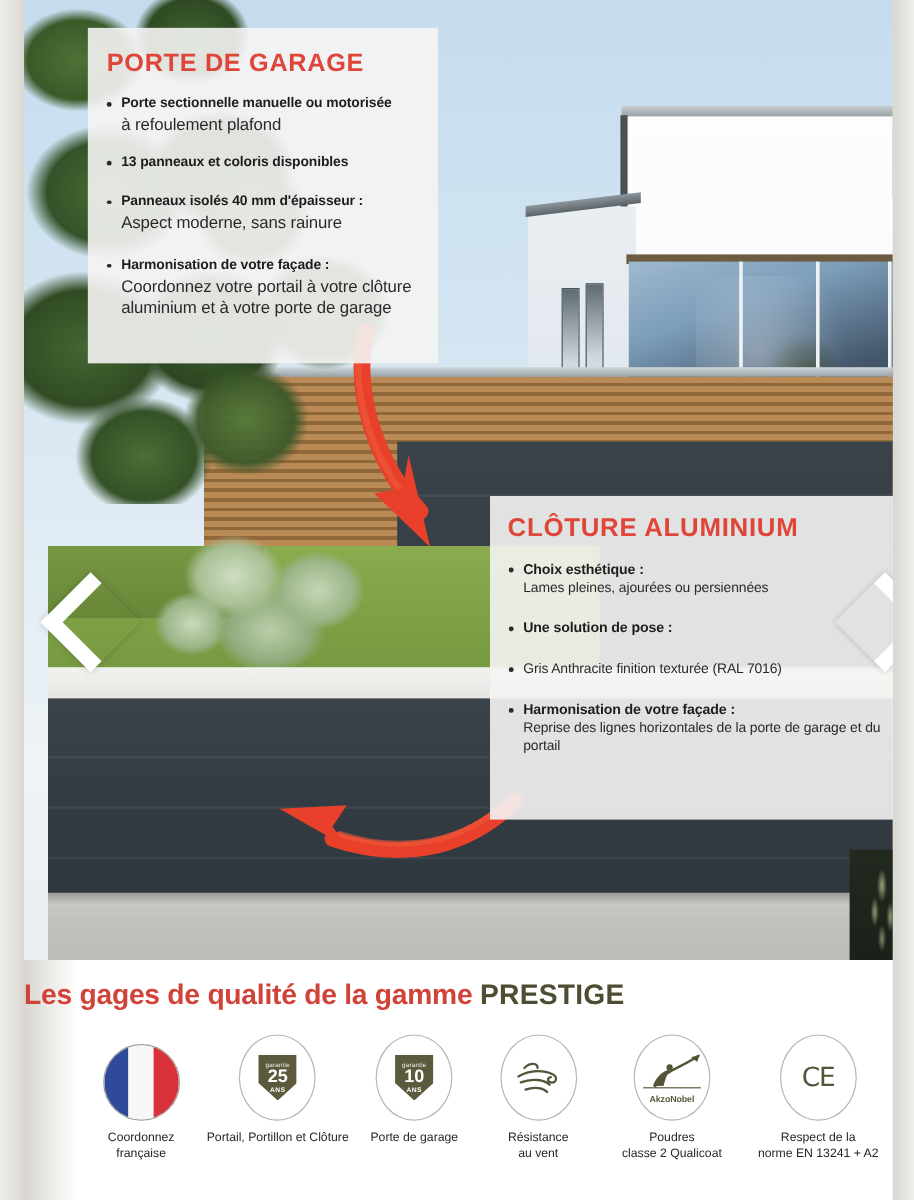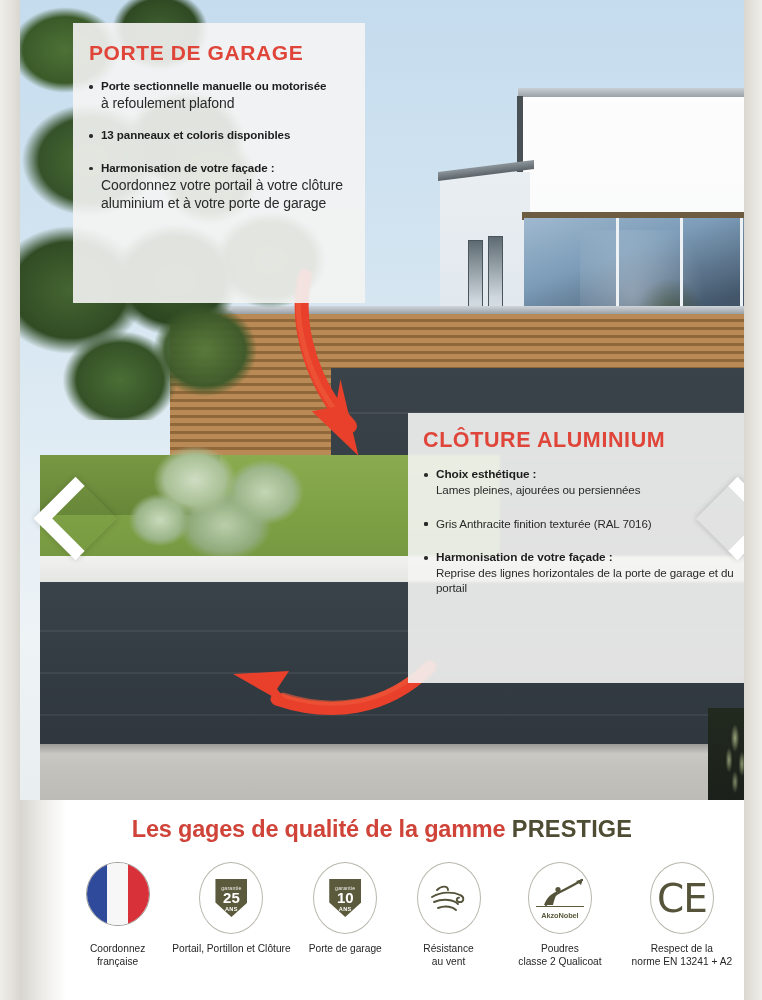--- a/index.html
+++ b/index.html
@@ -156,28 +156,28 @@
   .nav-next{left:684px;top:455px;}
   .chev{position:absolute;width:46px;height:46px;border-style:solid;border-color:#ffffff;
      box-shadow:0 0 6px rgba(0,0,0,.18);}
   .chev-l{left:8px;top:34px;border-width:0 0 13px 13px;transform:rotate(45deg);}
   .chev-r{left:4px;top:34px;border-width:13px 13px 0 0;transform:rotate(45deg);}
 
   
   .quality{position:absolute;left:20px;top:800px;width:724px;height:200px;background:#ffffff;}
   .q-fade{position:absolute;left:0;top:0;width:46px;height:200px;
      background:linear-gradient(90deg,#d7d5d0 0%,#eceae6 45%,#ffffff 100%);}
-  .q-title{position:absolute;left:0;top:16px;width:724px;text-align:center;
+  .q-title{position:absolute;left:0;top:16px;width:724px;
      font-size:23.5px;font-weight:bold;color:#cf4338;letter-spacing:-.2px;}
   .q-title .prestige{color:#4e4c33;font-weight:bold;letter-spacing:.2px;}
 
   .badges{position:absolute;left:46px;top:62px;width:678px;display:flex;
      justify-content:space-between;align-items:flex-start;}
   .badge{width:108px;display:flex;flex-direction:column;align-items:center;}
-  .badge-ico{width:64px;height:72px;display:flex;align-items:flex-start;justify-content:center;
+  .badge-ico{width:64px;height:72px;display:flex;align-items:flex-end;justify-content:center;
      position:relative;}
   .badge-cap{margin-top:8px;text-align:center;font-size:10.2px;color:#262626;line-height:1.32;}
 
   .circ{width:62px;height:70px;border-radius:50%;border:1px solid #b9b6ac;
      display:flex;align-items:center;justify-content:center;position:relative;
      background:#ffffff;}
   .flagcirc{width:62px;height:62px;border-radius:50%;overflow:hidden;display:flex;
      border:1px solid #9b9a95;}
   .flagcirc i{display:block;height:100%;}
   .fb{width:33.4%;background:#2f4a9b;}
@@ -188,21 +188,21 @@
      clip-path:polygon(50% 0,100% 0,100% 62%,50% 100%,0 62%,0 0);
      display:flex;flex-direction:column;align-items:center;justify-content:center;color:#fff;}
   .sh-g{font-size:5.2px;letter-spacing:.2px;opacity:.92;margin-bottom:-1px;}
   .sh-n{font-size:15px;font-weight:bold;line-height:1;}
   .sh-a{font-size:5.6px;font-weight:bold;letter-spacing:.4px;margin-top:1px;}
 
   .akzo{width:52px;height:44px;position:relative;}
   .akzo-line{position:absolute;left:2px;bottom:13px;width:48px;height:1.4px;background:#5c5a3c;}
   .akzo-txt{position:absolute;left:0;bottom:0;width:52px;text-align:center;
      font-size:7.4px;font-weight:bold;color:#5c5a3c;letter-spacing:-.1px;}
-  .ce{font-size:39px;font-weight:500;color:#55543a;letter-spacing:-1px;
+  .ce{font-size:22px;font-weight:500;color:#55543a;letter-spacing:-1px;
      font-family:"DejaVu Sans",sans-serif;}
 </style>
 </head>
 <body>
 
 <div class="page">
 
   <div class="hero">
     <div class="sky"></div>
     <div class="tree-far"></div>
@@ -273,35 +273,40 @@
     <div class="card card-1">
       <div class="card-title">PORTE DE GARAGE</div>
       <ul class="blist">
         <li class="bitem">
           <div class="b-head">Porte sectionnelle manuelle ou motorisée</div>
           <div class="b-sub">à refoulement plafond</div>
         </li>
         <li class="bitem" style="margin-bottom:18px;margin-top:16px;">
           <div class="b-head">13 panneaux et coloris disponibles</div>
         </li>
+        <li class="bitem" style="margin-bottom:20px;">
+          <div class="b-head">Panneaux isolés 40 mm d'épaisseur  :</div>
+          <div class="b-sub">Aspect moderne, sans rainure</div>
+        </li>
         <li class="bitem">
           <div class="b-head">Harmonisation de votre façade :</div>
           <div class="b-sub">Coordonnez votre portail à votre clôture aluminium et à votre porte de garage</div>
         </li>
       </ul>
     </div>
 
     <div class="card card-2">
       <div class="card-title">CLÔTURE ALUMINIUM</div>
       <ul class="blist">
         <li class="bitem" style="margin-bottom:19px;">
           <div class="b-head">Choix esthétique :</div>
           <div class="b-sub">Lames pleines, ajourées ou persiennées</div>
         </li>
         <li class="bitem" style="margin-bottom:19px;">
+          <div class="b-head">Une solution de pose :</div>
         </li>
         <li class="bitem" style="margin-bottom:19px;">
           <div class="b-sub">Gris Anthracite finition texturée (RAL 7016)</div>
         </li>
         <li class="bitem">
           <div class="b-head">Harmonisation de votre façade :</div>
           <div class="b-sub">Reprise des lignes horizontales de la porte de garage et du portail</div>
         </li>
       </ul>
     </div>

